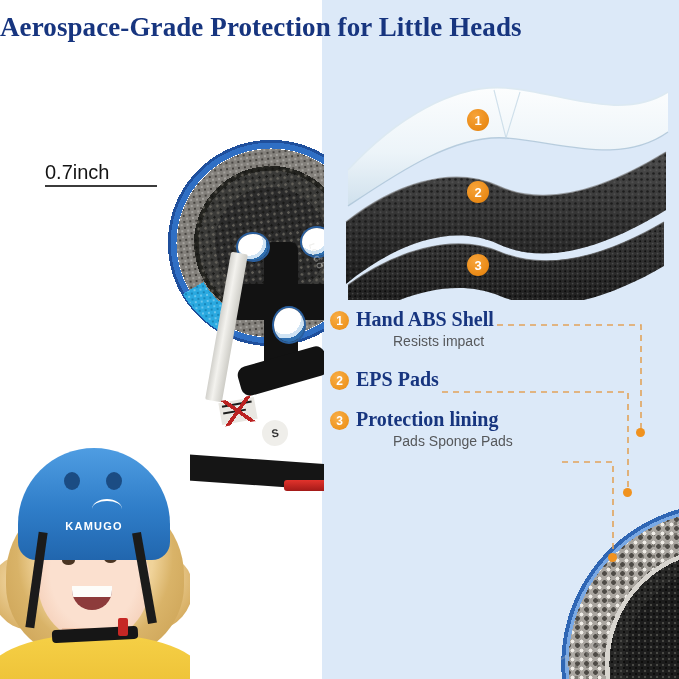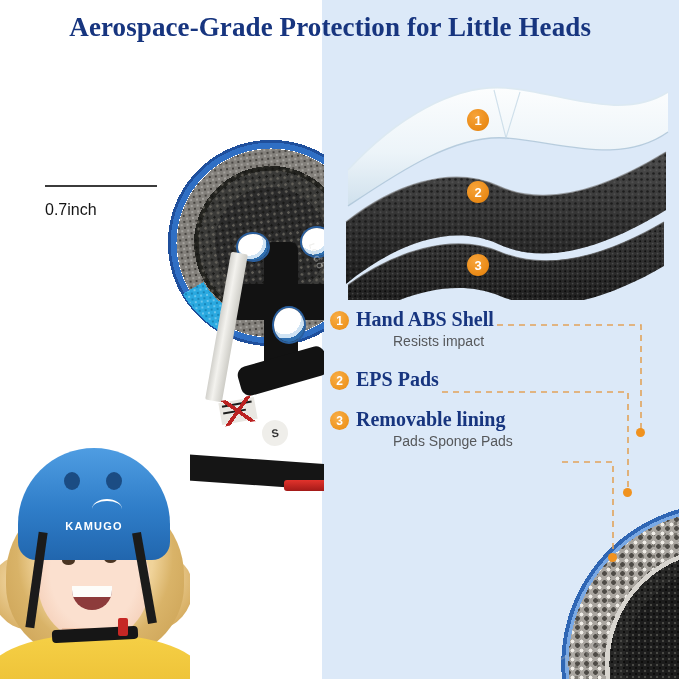--- a/index.html
+++ b/index.html
@@ -6,21 +6,21 @@
   body{width:679px;height:679px;overflow:hidden;
        font-family:"Liberation Sans",sans-serif;}
   #root{position:relative;width:679px;height:679px;background:#ffffff;overflow:hidden;}
 
   
   .blue-panel{position:absolute;left:322px;top:0;width:357px;height:679px;
               background:#dce9f8;}
   .white-left{position:absolute;left:0;top:0;width:322px;height:679px;background:#fff;}
 
   
-  .title{position:absolute;left:0;top:12px;width:591px;text-align:right;
+  .title{position:absolute;left:0;top:12px;width:591px;text-align:left;
          font-family:"Liberation Serif",serif;font-weight:bold;font-size:27px;
          letter-spacing:.1px;color:#17357f;white-space:nowrap;z-index:40;}
 
   
   .helmet-photo{position:absolute;left:88px;top:56px;width:236px;height:500px;overflow:hidden;}
   
   .hp-shell{position:absolute;left:18px;top:22px;width:330px;height:330px;
             border-radius:50%;
             background:radial-gradient(circle at 50% 50%,
               rgba(0,0,0,0) 0 40.5%,
@@ -97,22 +97,22 @@
            background:#efeeea;color:#333;font-size:11px;font-weight:bold;
            display:flex;align-items:center;justify-content:center;transform:rotate(-8deg);}
   .hp-emb{position:absolute;color:rgba(220,220,215,.45);font-size:8px;font-weight:bold;
           letter-spacing:1px;}
   .hp-red{position:absolute;left:196px;top:424px;width:54px;height:11px;border-radius:3px;
           background:linear-gradient(180deg,#e2332c,#a31a18);}
   .hp-blackband{position:absolute;left:84px;top:404px;width:190px;height:26px;
                 background:#151515;border-radius:6px;transform:rotate(4deg);}
 
   
-  .meas-text{position:absolute;left:45px;top:161px;font-size:16px;color:#141414;
-             font-family:"Liberation Sans",sans-serif;z-index:30;margin-top:40px;}
+  .meas-text{position:absolute;left:45px;top:161px;font-size:20px;color:#141414;
+             font-family:"Liberation Sans",sans-serif;z-index:30;}
   .meas-line{position:absolute;left:45px;top:185px;width:112px;height:2px;
              background:#3b3b3b;z-index:30;}
 
   
   .kid{position:absolute;left:0px;top:428px;width:190px;height:251px;overflow:hidden;z-index:35;}
   .kid-bg{position:absolute;inset:0;background:#ffffff;}
   .kid-hair{position:absolute;left:6px;top:62px;width:178px;height:170px;border-radius:50% 50% 44% 44%;
             background:radial-gradient(ellipse at 50% 38%,#f0d39a 0 46%,#d9b368 62%,#c79c4e 100%);}
   .kid-pig{position:absolute;width:62px;height:74px;border-radius:50%;
            background:radial-gradient(ellipse at 46% 36%,#f2d8a5,#ceA04c);}
@@ -354,19 +354,19 @@
       <div class="leg-sub">Resists impact</div>
     </div>
 
     <div class="leg-item">
       <div class="leg-badge">2</div>
       <div class="leg-title">EPS Pads</div>
     </div>
 
     <div class="leg-item">
       <div class="leg-badge">3</div>
-      <div class="leg-title">Removable lining</div>
+      <div class="leg-title">Protection lining</div>
       <div class="leg-sub">Pads Sponge Pads</div>
     </div>
 
   </div>
 
 </div>
 
 </body></html>

